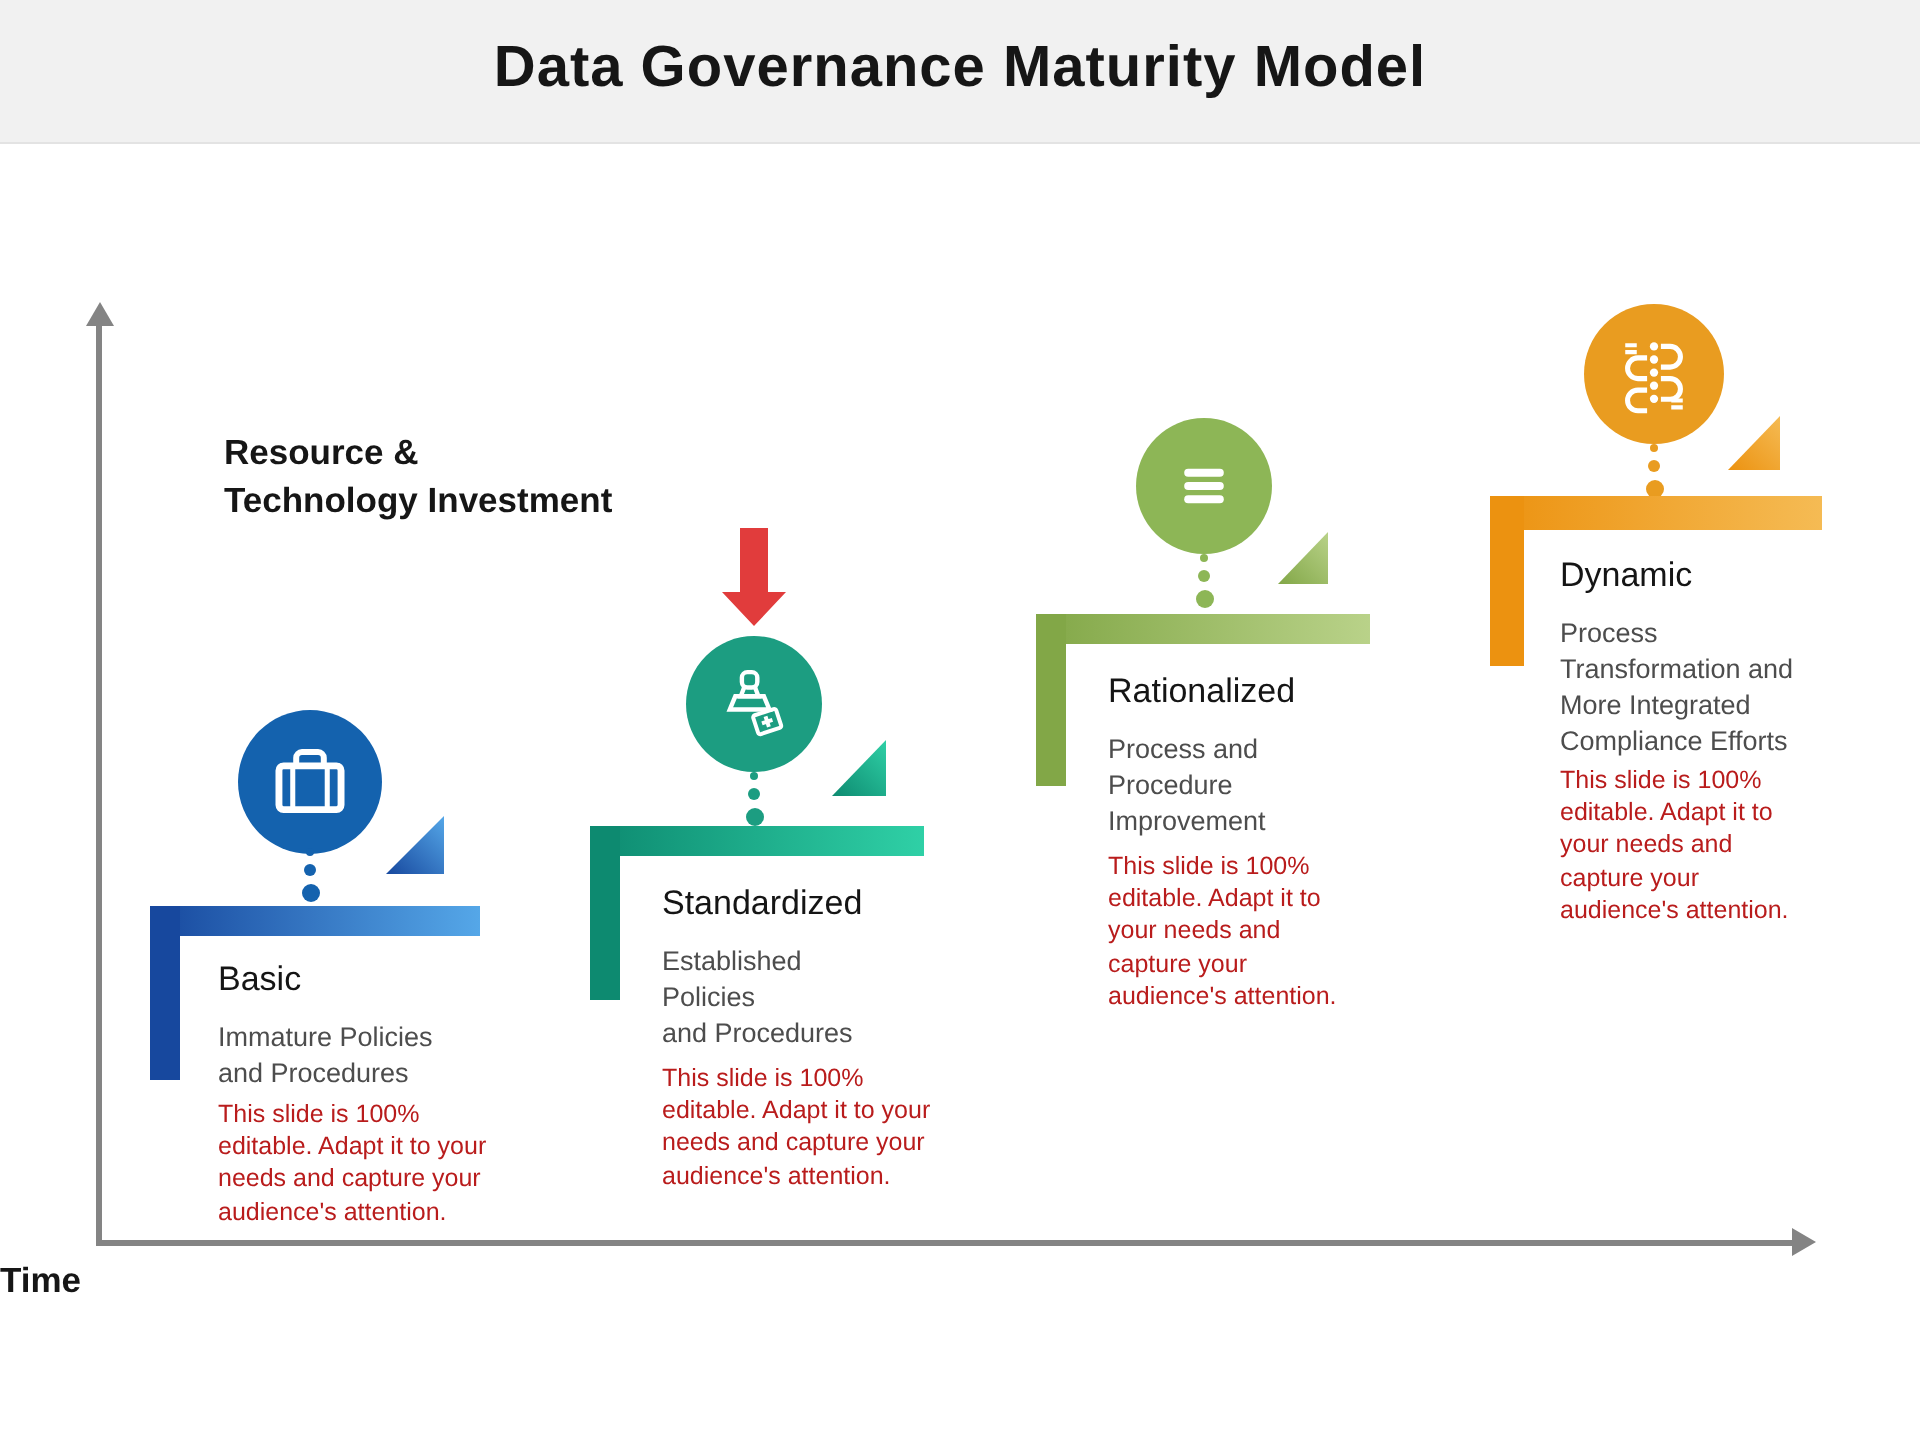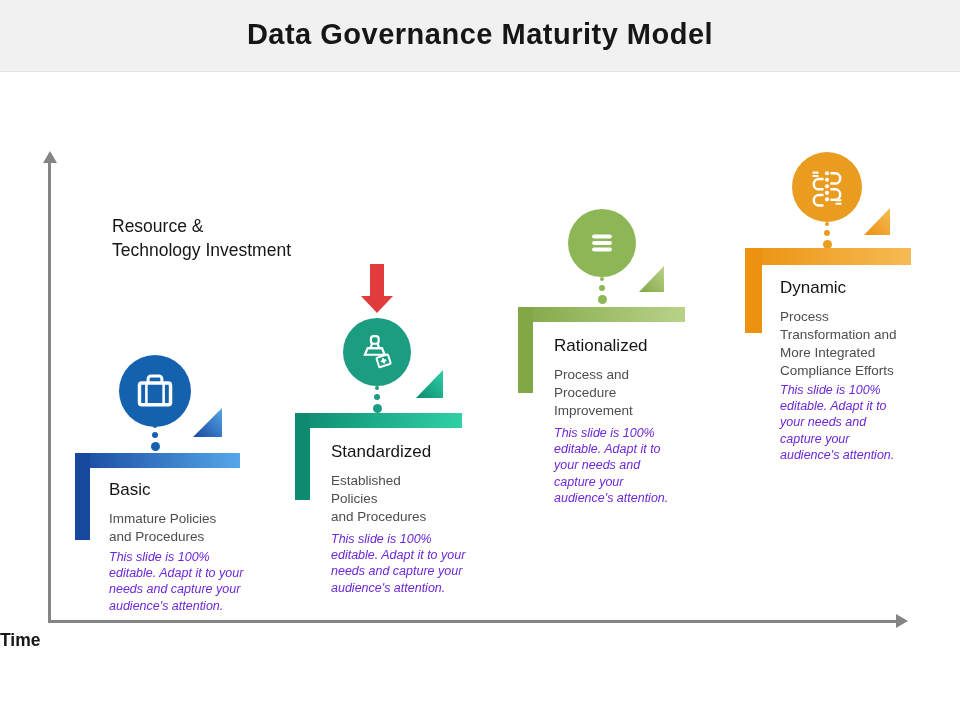--- a/index.html
+++ b/index.html
@@ -11,35 +11,35 @@
   .header{position:absolute;left:0;top:0;width:960px;height:71px;background:var(--band,#f1f1f1);border-bottom:1px solid #e3e3e3;}
   .header .title{width:100%;text-align:center;line-height:69px;font-size:29px;font-weight:bold;color:#161616;letter-spacing:.5px;}
   
   .axis{position:absolute;background:var(--axis,#848484);}
   .y-axis-line{left:48px;top:161px;width:3px;height:461px;}
   .x-axis-line{left:48px;top:620px;width:850px;height:3px;}
   .arrow-up{position:absolute;left:43px;top:151px;width:0;height:0;
     border-left:7px solid transparent;border-right:7px solid transparent;border-bottom:12px solid var(--axis,#848484);}
   .arrow-right{position:absolute;left:896px;top:614px;width:0;height:0;
     border-top:7px solid transparent;border-bottom:7px solid transparent;border-left:12px solid var(--axis,#848484);}
-  .y-label{position:absolute;left:112px;top:214px;font-size:17.5px;font-weight:normal;color:#161616;line-height:24px;white-space:pre-line;}
+  .y-label{position:absolute;left:112px;top:214px;font-size:17.5px;font-weight:bold;color:#161616;line-height:24px;white-space:pre-line;}
   .x-label{position:absolute;left:0;top:630px;width:960px;font-size:17.5px;font-weight:bold;color:#161616;}
   
   .abs{position:absolute;}
   .stage-circle{border-radius:50%;background:var(--circle);display:flex;align-items:center;justify-content:center;}
   .stage-circle svg{display:block;}
   .dots{display:flex;flex-direction:column;align-items:center;gap:4px;}
   .dot{border-radius:50%;background:var(--circle);}
   .d1{width:4px;height:4px;} .d2{width:6px;height:6px;} .d3{width:9px;height:9px;}
   .tri{clip-path:polygon(0 100%,100% 100%,100% 0);background:linear-gradient(45deg,var(--ga),var(--gb));}
   .hbar{background:linear-gradient(to right,var(--ga),var(--gb));}
   .vbar{background:var(--ga);}
   .stage-title{font-size:17px;font-weight:normal;color:#151515;}
   .stage-sub{font-size:13.5px;color:#4d4d4d;line-height:18px;white-space:pre-line;}
-  .stage-body{font-size:12.5px;color:#6d28d9;line-height:16.2px;white-space:pre-line;font-style:italic;}
+  .stage-body{font-size:12.5px;color:#b91c1c;line-height:16.2px;white-space:pre-line;}
 </style>
 </head>
 <body>
 
 <div class="slide" style="--band: #f1f1f1; --axis: #848484; --arrow: #e13c3c; background: rgb(255, 255, 255);">
 
   <div class="header">
     <div class="title">Data Governance Maturity Model</div>
   </div>
 

